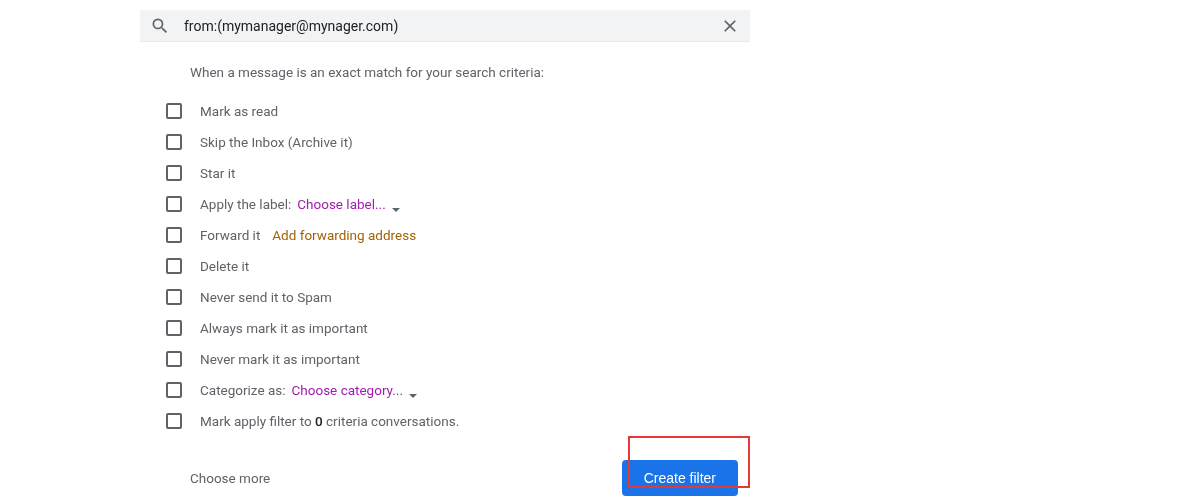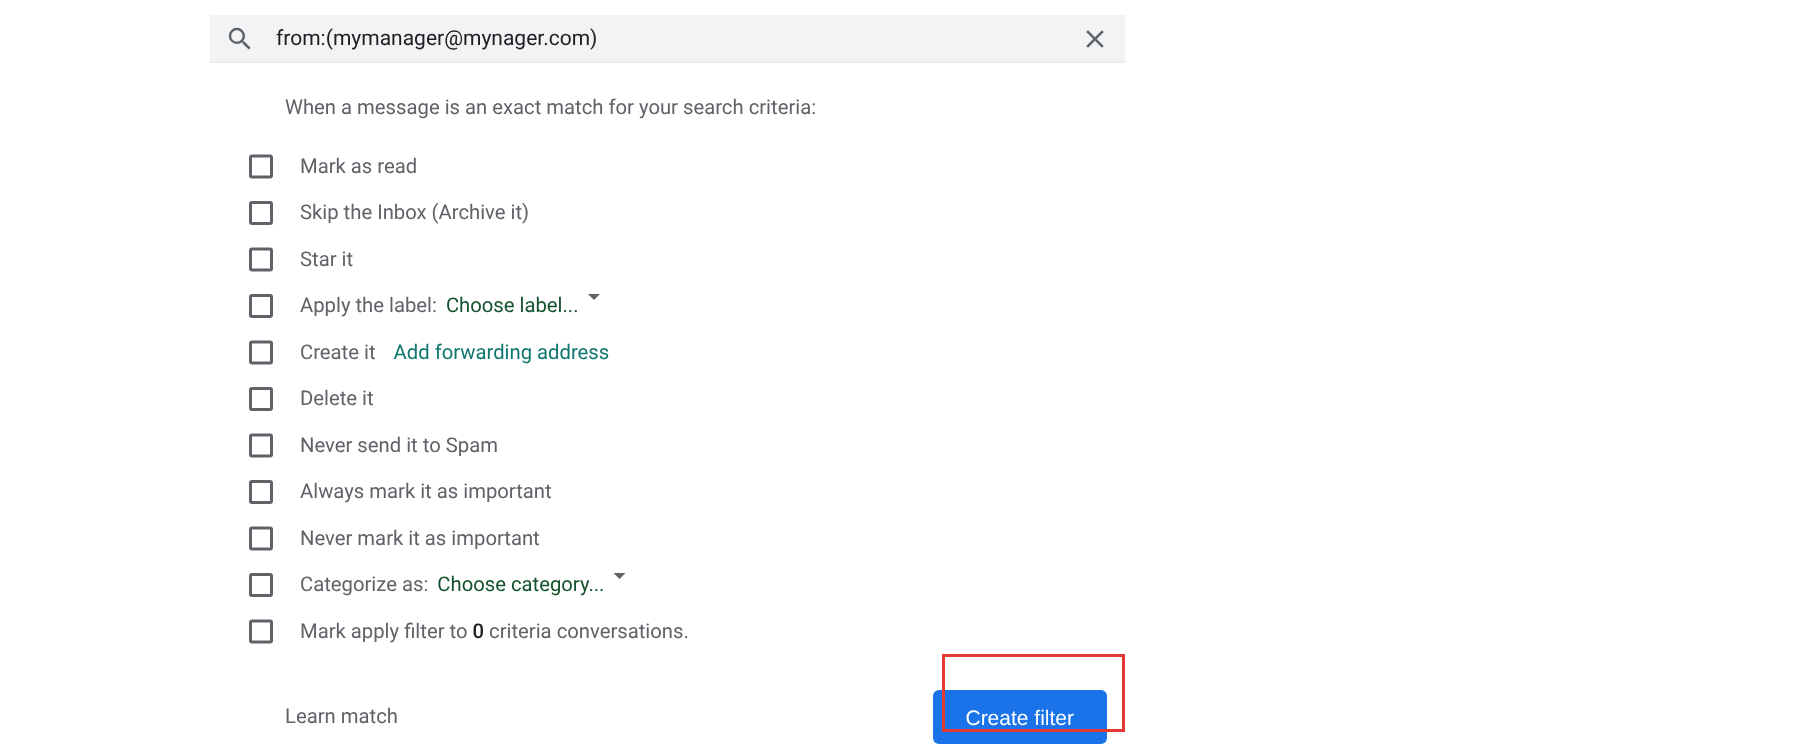--- a/index.html
+++ b/index.html
@@ -72,36 +72,36 @@
       border-radius: 2px;
       margin-right: 18px;
       flex-shrink: 0;
       cursor: pointer;
     }
     .option .opt-label {
       color: #5f6368;
     }
     .dropdown {
       display: inline-flex;
-      align-items: flex-start;
+      align-items: flex-end;
       margin-left: 6px;
-      color: #14532d;
+      color: #a21caf;
       cursor: pointer;
     }
     .dropdown .dd-text {
       margin-right: 6px;
     }
     .dropdown .caret {
       width: 0; height: 0;
       border-left: 4px solid transparent;
       border-right: 4px solid transparent;
       border-top: 4.5px solid #5f6368;
     }
     .link {
-      color: #0f766e;
+      color: #a16207;
       margin-left: 12px;
       cursor: pointer;
     }
     .matching-count {
       color: #202124;
       font-weight: 500;
     }
     .footer {
       display: flex;
       align-items: center;
@@ -171,21 +171,21 @@
         <div class="checkbox"></div>
         <span class="opt-label">Apply the label:</span>
         <span class="dropdown">
           <span class="dd-text">Choose label...</span>
           <span class="caret"></span>
         </span>
       </div>
 
       <div class="option">
         <div class="checkbox"></div>
-        <span class="opt-label">Create it</span>
+        <span class="opt-label">Forward it</span>
         <span class="link">Add forwarding address</span>
       </div>
 
       <div class="option">
         <div class="checkbox"></div>
         <span class="opt-label">Delete it</span>
       </div>
 
       <div class="option">
         <div class="checkbox"></div>
@@ -214,21 +214,21 @@
       <div class="option">
         <div class="checkbox"></div>
         <span class="opt-label">
           <span>Mark apply filter to </span><span class="matching-count">0</span><span> criteria conversations.</span>
         </span>
       </div>
 
     </div>
 
     <div class="footer">
-      <span class="learn-more">Learn match</span>
+      <span class="learn-more">Choose more</span>
       <div class="spacer"></div>
       <button class="create-btn">Create filter</button>
     </div>
 
   </div>
 </div>
 
 <div class="highlight-box" style="left:628px; top:436px; width:122px; height:52px;"></div>
 
 </body></html>

